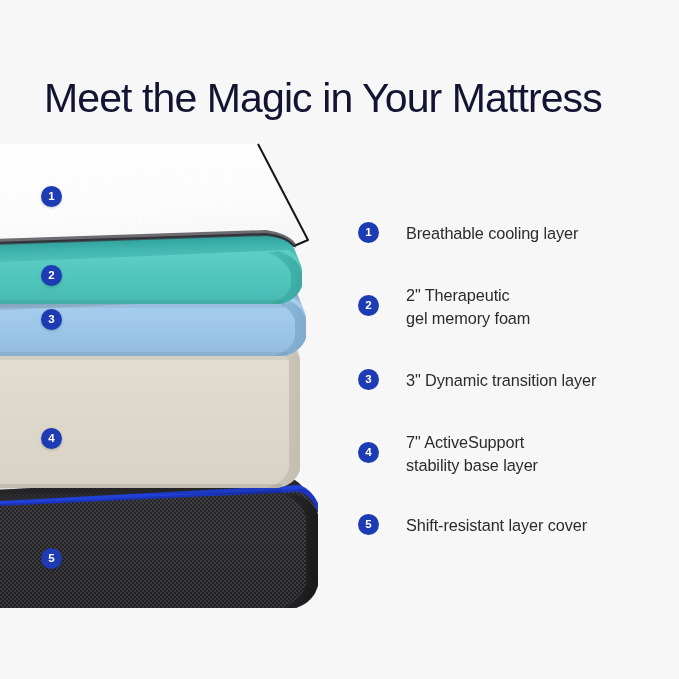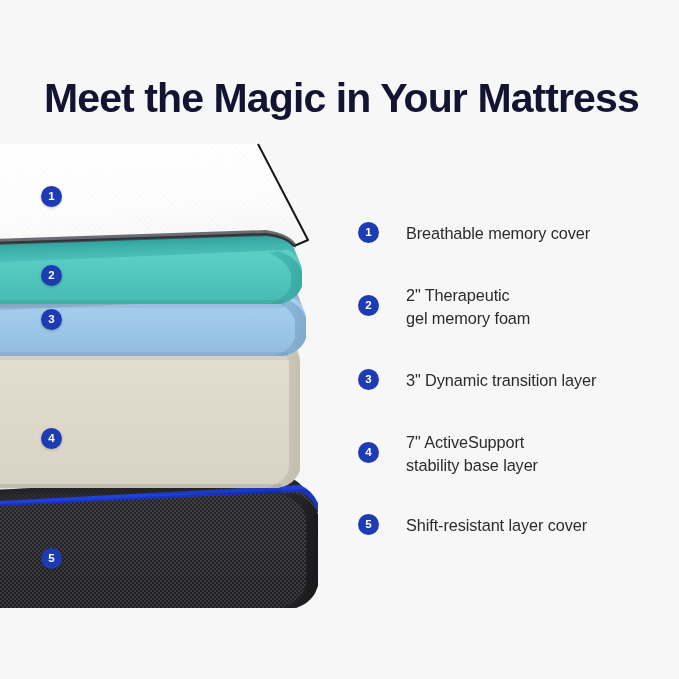--- a/index.html
+++ b/index.html
@@ -23,21 +23,21 @@
   }
 
   
   .page-title {
     position: absolute;
     left: 44px;
     top: 46px;
     width: 620px;
     font-size: 41px;
     line-height: 50px;
-    font-weight: 700;
+    font-weight: 400;
     letter-spacing: -0.9px;
     color: #131432;
     white-space: nowrap;
   }
 
   
   .mattress {
     position: absolute;
     left: 0;
     top: 140px;
@@ -248,21 +248,21 @@
     <span class="layer-badge" style="left:41px; top:125px;">2</span>
     <span class="layer-badge" style="left:41px; top:169px;">3</span>
     <span class="layer-badge" style="left:41px; top:288px;">4</span>
     <span class="layer-badge" style="left:41px; top:408px;">5</span>
   </div>
 
   <div class="legend">
 
     <div class="legend-row one-line" style="top:22px;">
       <span class="legend-badge">1</span>
-      <span class="legend-text">Breathable memory cover</span>
+      <span class="legend-text">Breathable cooling layer</span>
     </div>
 
     <div class="legend-row two-line" style="top:84px;">
       <span class="legend-badge">2</span>
       <span class="legend-text">2" Therapeutic
 gel memory foam</span>
     </div>
 
     <div class="legend-row one-line" style="top:169px;">
       <span class="legend-badge">3</span>

